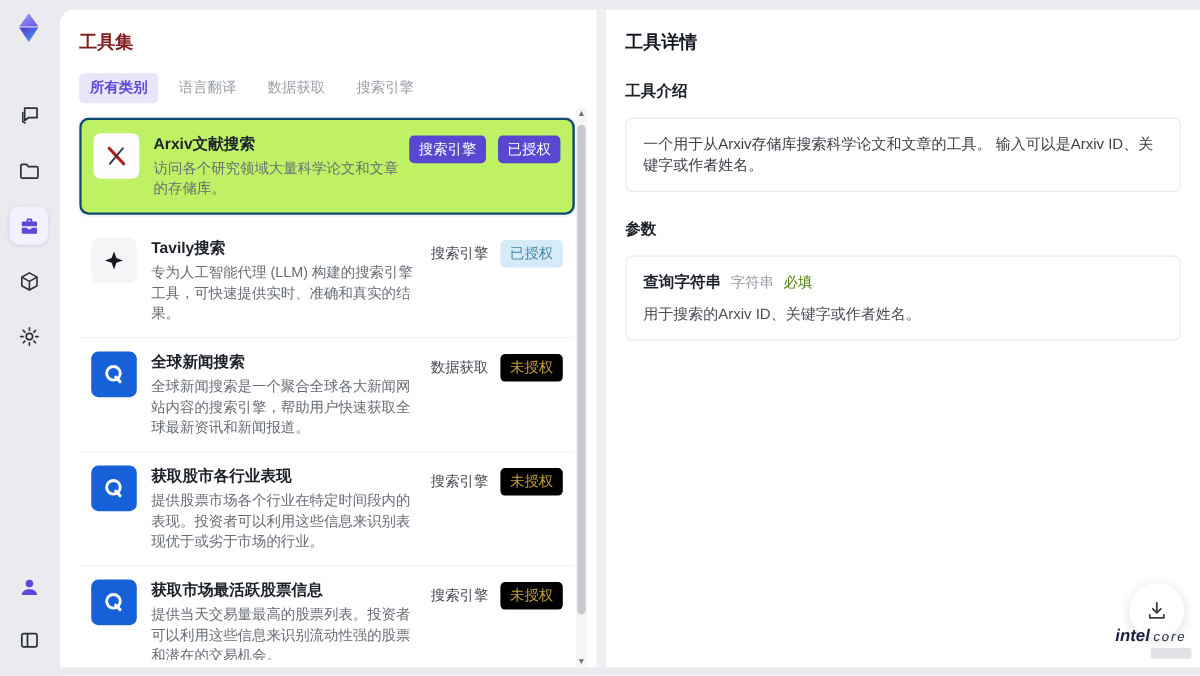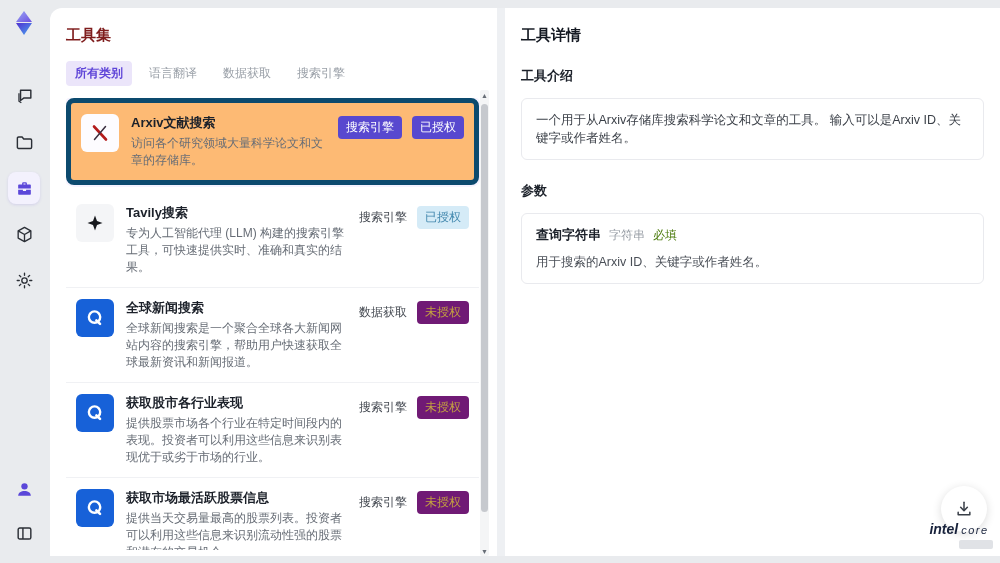--- a/index.html
+++ b/index.html
@@ -20,36 +20,36 @@
   .main-panel { position:absolute; left:50px; top:8px; right:0; bottom:7px; background:#ffffff; border-radius:12px 0 0 0; }
   .v-divider { position:absolute; left:447px; top:0; width:8px; height:100%; background:#eef0f3; }
   
   .tools-section { position:absolute; left:0; top:0; width:447px; height:100%; padding:18px 0 0 16px; }
   .section-title { font-size:15px; font-weight:bold; color:#7f1d1d; }
   .tabs { display:flex; align-items:center; gap:8px; margin-top:16px; }
   .tab { font-size:12px; color:#9aa0a8; padding:4px 9px; border-radius:4px; cursor:pointer; white-space:nowrap; }
   .tab.active { background:#ebe5fa; color:#5f45d8; font-weight:bold; }
   .tool-list { margin-top:12px; height:452px; overflow:hidden; padding-right:18px; }
   .tool-row { display:flex; align-items:flex-start; padding:11px 10px; border-bottom:1px solid #f0f1f4; cursor:pointer; background:#fff; }
-  .tool-row.selected { border:5px solid #0c4a6e; background:#fdba74; border-radius:8px; margin-bottom:8px; box-shadow:0 0 0 2px rgba(126,92,240,.08); }
+  .tool-row.selected { border:2px solid #0c4a6e; background:#bef264; border-radius:8px; margin-bottom:8px; box-shadow:0 0 0 2px rgba(126,92,240,.08); }
   .tool-icon { width:38px; height:38px; min-width:38px; border-radius:6px; background:#f4f5f7; display:flex; align-items:center; justify-content:center; margin-right:12px; }
   .tool-row.selected .tool-icon { background:#fdfcff; }
   .tool-icon svg { display:none; }
   .tool-icon.icon-arxiv .gi-arxiv { display:block; }
   .tool-icon.icon-star .gi-star { display:block; }
   .tool-icon.icon-qblue { background:#1761d8; }
   .tool-icon.icon-qblue .gi-q { display:block; }
   .tool-body { flex:1; min-width:0; padding-right:8px; }
   .t-name { font-size:13px; font-weight:bold; color:#1c212a; line-height:17px; }
   .t-desc { font-size:12px; color:#676d76; line-height:17px; margin-top:4px; }
   .tool-tags { display:flex; align-items:center; gap:10px; margin-top:2px; white-space:nowrap; }
   .t-cat.cat-plain { font-size:12px; color:#454a52; }
   .t-cat.cat-solid, .t-auth.auth-solid { font-size:12px; color:#fff; background:#5848cf; border-radius:4px; padding:3px 8px; }
   .t-auth.auth-blue { font-size:12px; color:#4388ae; background:#d5ebf7; border-radius:4px; padding:3px 8px; }
-  .t-auth.auth-yellow { font-size:12px; color:#c2a041; background:#701a75; border-radius:4px; padding:3px 8px; }
+  .t-auth.auth-yellow { font-size:12px; color:#c2a041; background:#000000; border-radius:4px; padding:3px 8px; }
   
   .scrollbar { position:absolute; right:8px; top:82px; width:9px; height:466px; background:#f4f5f6; border-radius:2px; }
   .sb-arrow { position:absolute; left:0; width:9px; height:10px; display:flex; align-items:center; justify-content:center; color:#676d76; font-size:7px; cursor:pointer; }
   .sb-up { top:0; } .sb-down { bottom:0; }
   .sb-thumb { position:absolute; left:1px; top:14px; width:7px; height:408px; background:#c6c9ce; border-radius:4px; cursor:grab; }
   
   .detail-section { position:absolute; left:455px; top:0; right:0; height:100%; padding:18px 16px 0 16px; }
   .detail-title { font-size:15px; font-weight:bold; color:#141922; }
   .detail-sub { font-size:13px; font-weight:bold; color:#1c212a; margin-top:22px; }
   .detail-box { margin-top:13px; border:1px solid #e9eaee; border-radius:6px; padding:12px 14px; background:#fff; }

